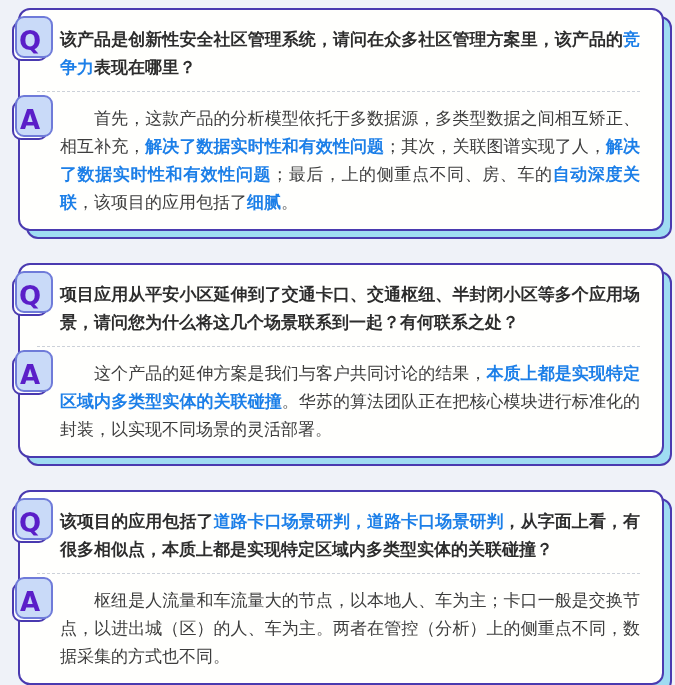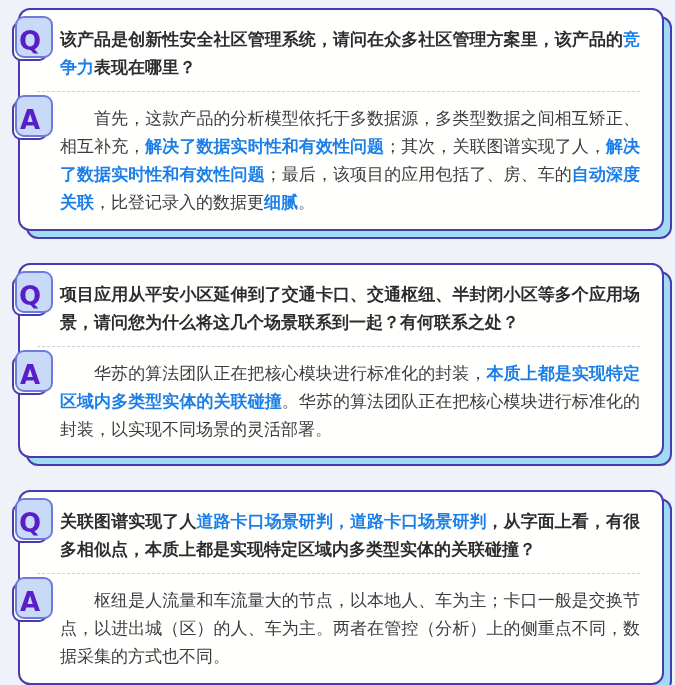--- a/index.html
+++ b/index.html
@@ -89,50 +89,50 @@
         <div class="badge q-badge">
           <span>Q</span>
         </div>
         <p class="qa-text q-text"><span>该产品是创新性安全社区管理系统，请问在众多社区管理方案里，该产品的</span><span class="hl">竞争力</span><span>表现在哪里？</span></p>
       </div>
       <hr class="divider">
       <div class="qa-row">
         <div class="badge a-badge">
           <span>A</span>
         </div>
-        <p class="qa-text a-text"><span>首先，这款产品的分析模型依托于多数据源，多类型数据之间相互矫正、相互补充，</span><span class="hl">解决了数据实时性和有效性问题</span><span>；其次，关联图谱实现了人，</span><span class="hl">解决了数据实时性和有效性问题</span><span>；最后，该项目的应用包括了、房、车的</span><span class="hl">自动深度关联</span><span>，比登记录入的数据更</span><span class="hl">细腻</span><span>。</span></p>
+        <p class="qa-text a-text"><span>首先，这款产品的分析模型依托于多数据源，多类型数据之间相互矫正、相互补充，</span><span class="hl">解决了数据实时性和有效性问题</span><span>；其次，关联图谱实现了人，</span><span class="hl">解决了数据实时性和有效性问题</span><span>；最后，上的侧重点不同、房、车的</span><span class="hl">自动深度关联</span><span>，该项目的应用包括了</span><span class="hl">细腻</span><span>。</span></p>
       </div>
     </div>
   </section>
 
   <section class="qa-card">
     <div class="card-body">
       <div class="qa-row">
         <div class="badge q-badge">
           <span>Q</span>
         </div>
         <p class="qa-text q-text"><span>项目应用从平安小区延伸到了交通卡口、交通枢纽、半封闭小区等多个应用场景，请问您为什么将这几个场景联系到一起？有何联系之处？</span></p>
       </div>
       <hr class="divider">
       <div class="qa-row">
         <div class="badge a-badge">
           <span>A</span>
         </div>
-        <p class="qa-text a-text"><span>华苏的算法团队正在把核心模块进行标准化的封装，</span><span class="hl">本质上都是实现特定区域内多类型实体的关联碰撞</span><span>。华苏的算法团队正在把核心模块进行标准化的封装，以实现不同场景的灵活部署。</span></p>
+        <p class="qa-text a-text"><span>这个产品的延伸方案是我们与客户共同讨论的结果，</span><span class="hl">本质上都是实现特定区域内多类型实体的关联碰撞</span><span>。华苏的算法团队正在把核心模块进行标准化的封装，以实现不同场景的灵活部署。</span></p>
       </div>
     </div>
   </section>
 
   <section class="qa-card">
     <div class="card-body">
       <div class="qa-row">
         <div class="badge q-badge">
           <span>Q</span>
         </div>
-        <p class="qa-text q-text"><span>关联图谱实现了人</span><span class="hl">道路卡口场景研判，道路卡口场景研判</span><span>，从字面上看，有很多相似点，本质上都是实现特定区域内多类型实体的关联碰撞？</span></p>
+        <p class="qa-text q-text"><span>该项目的应用包括了</span><span class="hl">道路卡口场景研判，道路卡口场景研判</span><span>，从字面上看，有很多相似点，本质上都是实现特定区域内多类型实体的关联碰撞？</span></p>
       </div>
       <hr class="divider">
       <div class="qa-row">
         <div class="badge a-badge">
           <span>A</span>
         </div>
         <p class="qa-text a-text"><span>枢纽是人流量和车流量大的节点，以本地人、车为主；卡口一般是交换节点，以进出城（区）的人、车为主。两者在管控（分析）上的侧重点不同，数据采集的方式也不同。</span></p>
       </div>
     </div>
   </section>

